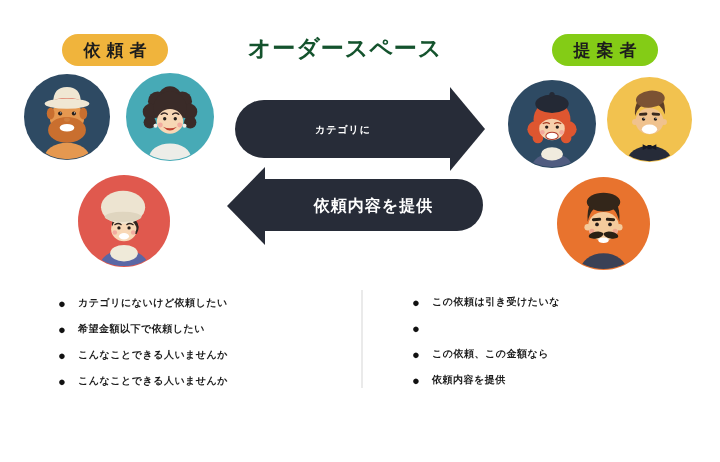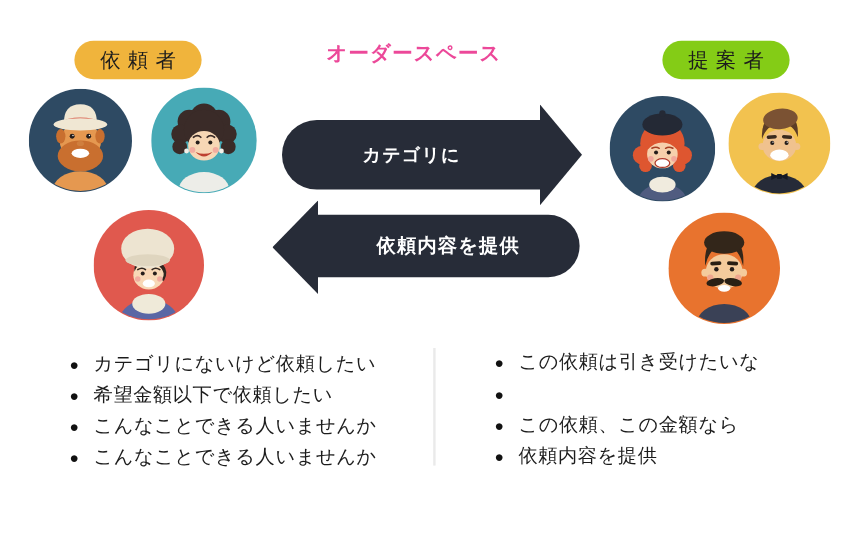--- a/index.html
+++ b/index.html
@@ -2,50 +2,50 @@
 <html><head>
 <meta charset="utf-8">
 <style>
   html,body{margin:0;padding:0;background:#fff;}
   body{font-family:"Liberation Sans","DejaVu Sans",sans-serif;}
   .stage{position:relative;width:720px;height:462px;background:#ffffff;overflow:hidden;}
 
   
   .badge{position:absolute;top:34px;height:32px;width:106px;background:#F0B43C;
          border-radius:16px;display:flex;align-items:center;justify-content:center;}
-  .badge span{font-size:17px;font-weight:400;color:#1c1c1c;letter-spacing:6px;text-indent:6px;}
+  .badge span{font-size:17px;font-weight:700;color:#1c1c1c;letter-spacing:6px;text-indent:6px;}
   .badge.left{left:62px;}
   .badge.right{left:552px;}
 
   
   .title{position:absolute;left:235px;top:33px;width:220px;margin:0;
-         font-size:17px;font-weight:700;color:#ec4899;text-align:center;letter-spacing:1px;}
+         font-size:23px;font-weight:700;color:#14532d;text-align:center;letter-spacing:1px;}
 
   
   .avatar{position:absolute;}
   .avatar svg{display:block;width:100%;height:100%;}
 
   
   .arrow-body{position:absolute;background:#272C38;color:#ffffff;
               display:flex;flex-direction:column;align-items:center;justify-content:center;}
   .arrow-head{position:absolute;background:#272C38;}
   .req-body{left:235px;top:100px;width:216px;height:58px;border-radius:29px 0 0 29px;}
   .req-head{left:450px;top:87px;width:35px;height:84px;clip-path:polygon(0% 0%,100% 50%,0% 100%);}
   .prov-body{left:264px;top:179px;width:219px;height:52px;border-radius:0 26px 26px 0;}
   .prov-head{left:227px;top:167px;width:38px;height:78px;clip-path:polygon(100% 0%,0% 50%,100% 100%);}
-  .arrow-body .l{font-size:15px;font-weight:700;line-height:19px;letter-spacing:1px;}
+  .arrow-body .l{font-size:10px;font-weight:700;line-height:19px;letter-spacing:1px;}
   .prov-body .l{font-size:16px;}
 
   
   .blist{position:absolute;list-style:none;margin:0;padding:0;}
   .blist.left{left:58px;top:290px;}
   .blist.right{left:412px;top:289px;}
   .blist li{height:26px;display:flex;align-items:center;}
   .blist .dot{width:20px;font-size:13px;color:#111;flex:0 0 20px;}
-  .blist .txt{font-size:16px;color:#1c1c1c;letter-spacing:0.5px;white-space:nowrap;}
+  .blist .txt{font-size:10px;color:#1c1c1c;letter-spacing:0.5px;white-space:nowrap;font-weight:bold;}
 
   .divider{position:absolute;left:361px;top:290px;width:2px;height:98px;background:#EAEAEA;}
 </style>
 </head>
 <body>
 
 <div class="stage">
 
   <div class="badge left" style="background: rgb(240, 180, 60);">
     <span>依頼者</span>

